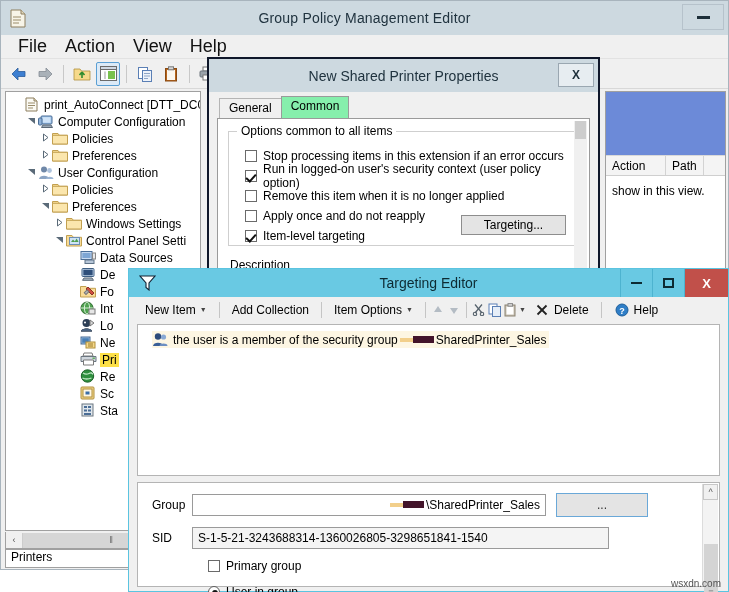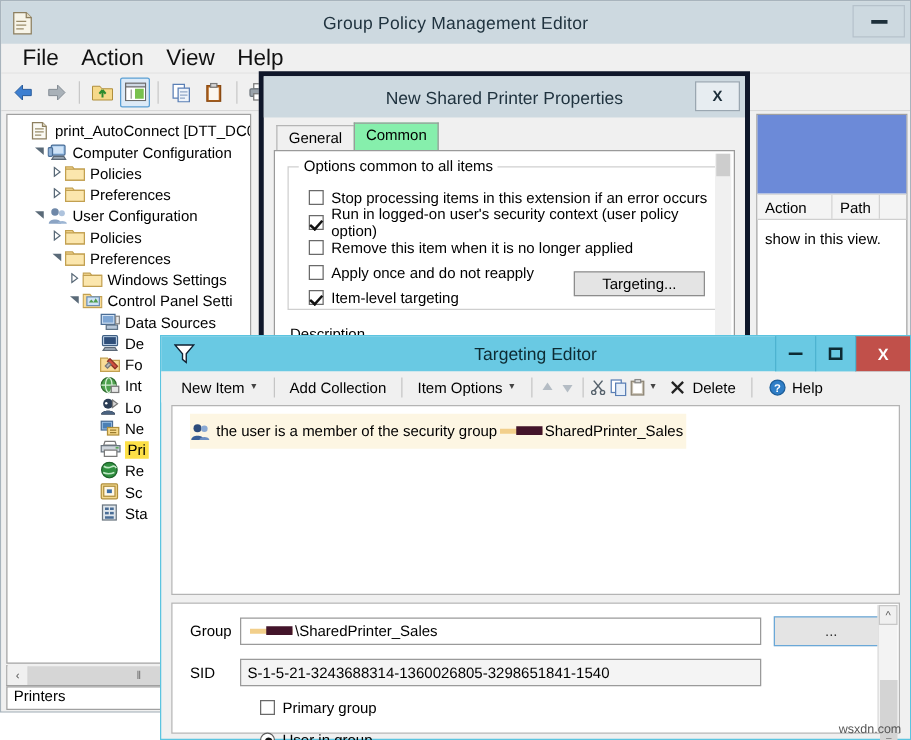--- a/index.html
+++ b/index.html
@@ -96,21 +96,21 @@
   .rp-blue { height:63px; background:#6c8ad8; }
   .rp-headers { display:flex; height:21px; background:#f4f4f4; border-bottom:1px solid #cfcfcf;
     border-top:1px solid #d9d9d9; font-size:12px; }
   .rp-hd { padding:3px 6px; border-right:1px solid #d3d3d3; }
   .rp-hd:first-child{ width:60px; }
   .rp-text { padding:8px 6px; font-size:12px; }
 
   
   .nspp {
     position:absolute; left:207px; top:57px; width:393px; height:225px;
-    background:#f0f0f0; border:4px solid #0f172a;
+    background:#f0f0f0; border:2px solid #0f172a;
   }
   .nspp-title {
     height:33px; background:#cdd9e0; position:relative;
     display:flex; align-items:center; justify-content:center;
     font-size:14px; color:#20333f;
   }
   .nspp-close {
     position:absolute; right:4px; top:4px; width:36px; height:24px;
     border:1px solid #9aa7b1; background:#e7edf1;
     display:flex;align-items:center;justify-content:center;
@@ -182,42 +182,42 @@
   .tt-item { padding:2px 8px; display:flex; align-items:center; gap:4px; }
   .tt-caret { font-size:7px; color:#444; }
   .tt-sep { width:1px; height:16px; background:#c5c5c5; margin:0 4px; }
   .tt-ico { width:16px; height:16px; display:flex;align-items:center;justify-content:center;}
 
   .te-list {
     position:absolute; left:8px; top:55px; right:8px; height:152px;
     background:#fff; border:1px solid #b4b4b4;
   }
   .te-item {
-    display:flex; align-items:center; height:28px; margin:6px 0 0 14px;
+    display:flex; align-items:center; height:17px; margin:6px 0 0 14px;
     font-size:12px; background:#fdf6e3; width:fit-content; padding-right:2px;
   }
   .te-item .user-ico { width:16px; height:15px; margin-right:5px; }
   .redact {
     display:inline-block; vertical-align:middle; position:relative;
     width:34px; height:12px; margin:0 2px;
   }
   .redact .r1 { position:absolute; left:0; top:4px; width:34px; height:4px; background:#f2cf8b;}
   .redact .r2 { position:absolute; left:13px; top:2px; width:21px; height:7px; background:#43142a;}
 
   .te-bottom {
     position:absolute; left:8px; right:8px; top:213px; bottom:4px;
     background:#fff; border:1px solid #b4b4b4;
   }
   .fld-row { display:flex; align-items:center; margin:10px 0 0 14px; }
   .fld-label { width:40px; font-size:12px; }
   .txtbox {
     height:22px; background:#fff; border:1px solid #9a9a9a;
     display:flex; align-items:center; padding:0 5px; font-size:12px;
   }
-  .txtbox.group { width:417px; }
+  .txtbox.group { width:354px;justify-content:flex-end; }
   .txtbox.sid { width:417px; background:#f4f4f4; }
   .browse-btn {
     margin-left:10px; width:92px; height:24px; background:#e4e4e4;
     border:1px solid #6aa8d8; display:flex;align-items:center;justify-content:center;
     font-size:12px; color:#333;
   }
   .radio {
     width:12px; height:12px; border:1px solid #5d5d5d; border-radius:50%;
     background:#fff; margin-right:6px; position:relative; flex:0 0 12px;
   }

